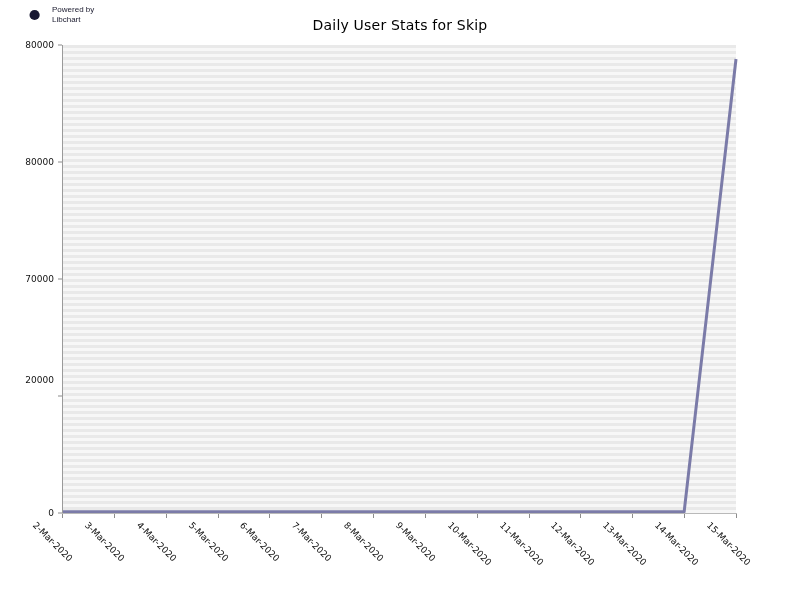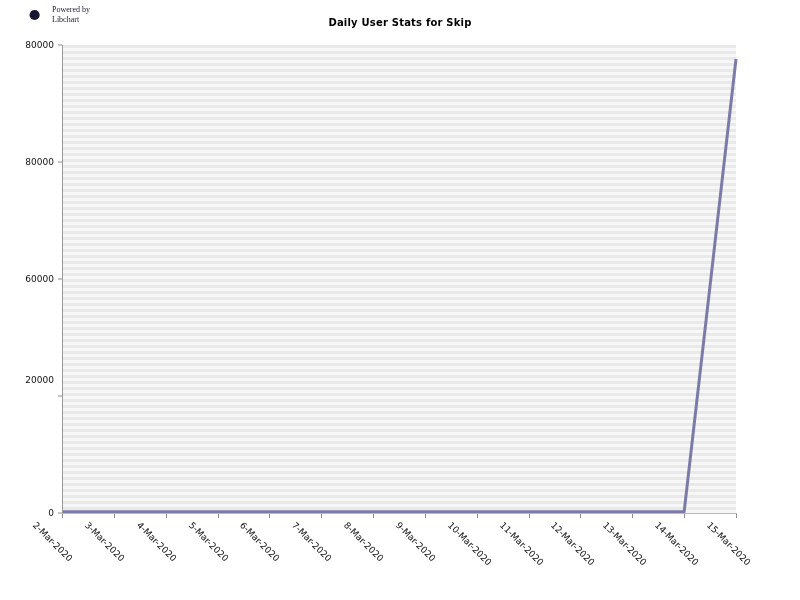--- a/index.html
+++ b/index.html
@@ -28,32 +28,32 @@
     width: 24px;
     height: 24px;
     flex: 0 0 auto;
   }
   #brand-text {
     font-size: 8px;
     line-height: 10px;
     color: #1a1a2e;
     padding-top: 2px;
     white-space: pre-line;
-    font-family: Liberation Serif, serif;
+    font-family: Liberation Sans, sans-serif;
   }
 
   
   #chart-title {
     position: absolute;
     left: 0;
     right: 0;
     top: 17px;
     text-align: center;
-    font-size: 10px;
-    font-weight: bold;
+    font-size: 14px;
+    font-weight: normal;
     color: #000000;
     letter-spacing: .2px;
   }
 
   
   #chart-area {
     position: absolute;
     left: 62px;
     top: 45px;
     width: 674px;
@@ -160,21 +160,21 @@
       <polyline points="0.00,466.83 51.85,466.83 103.69,466.83 155.54,466.83 207.38,466.83 259.23,466.83 311.08,466.83 362.92,466.83 414.77,466.83 466.62,466.83 518.46,466.83 570.31,466.83 622.15,466.83 674.00,14.04" fill="none" stroke="#7b7ba8" stroke-width="3" stroke-linejoin="round" stroke-linecap="butt"></polyline>
     </svg>
 </div>
 
 <div id="y-axis-line"></div>
 <div id="x-axis-line"></div>
 
 <div id="y-labels">
     <div class="y-tick-label" style="top: 513px;">0</div>
     <div class="y-tick-label" style="top: 380px;">20000</div>
-    <div class="y-tick-label" style="top: 279px;">60000</div>
+    <div class="y-tick-label" style="top: 279px;">70000</div>
     <div class="y-tick-label" style="top: 162px;">80000</div>
     <div class="y-tick-label" style="top: 45px;">80000</div>
   </div>
 <div id="x-labels">
     <div class="x-tick-mark" style="left: 62px;"></div>
     <div class="x-tick-label" style="left: 38px;">2-Mar-2020</div>
     <div class="x-tick-mark" style="left: 113.846px;"></div>
     <div class="x-tick-label" style="left: 89.8462px;">3-Mar-2020</div>
     <div class="x-tick-mark" style="left: 165.692px;"></div>
     <div class="x-tick-label" style="left: 141.692px;">4-Mar-2020</div>

